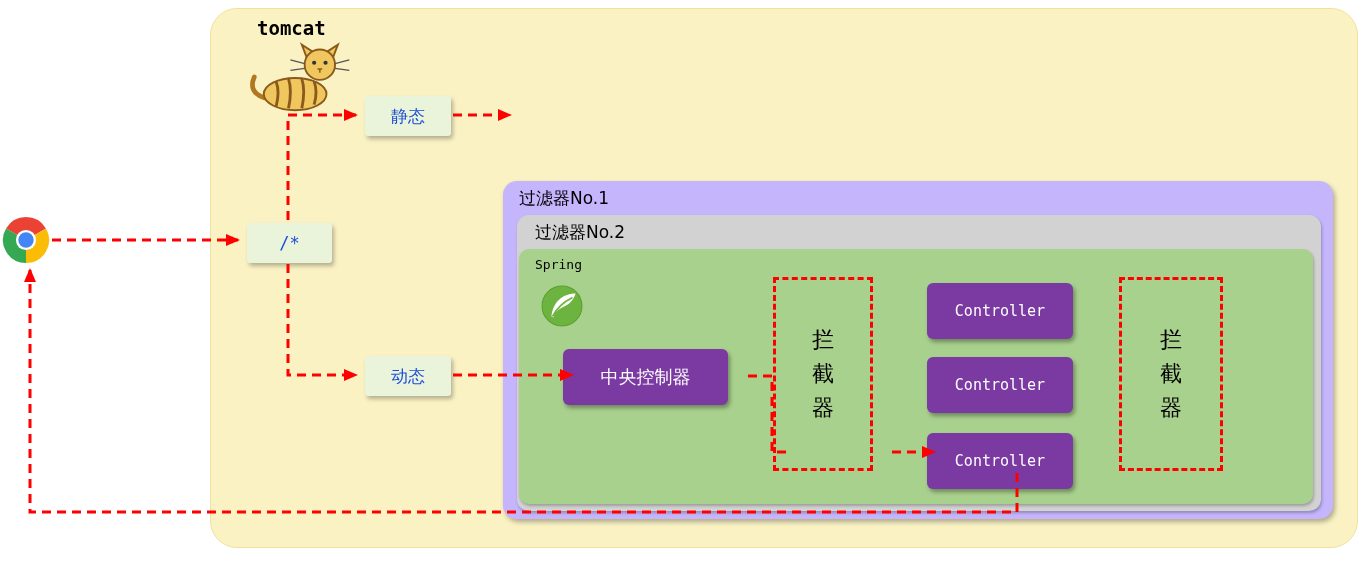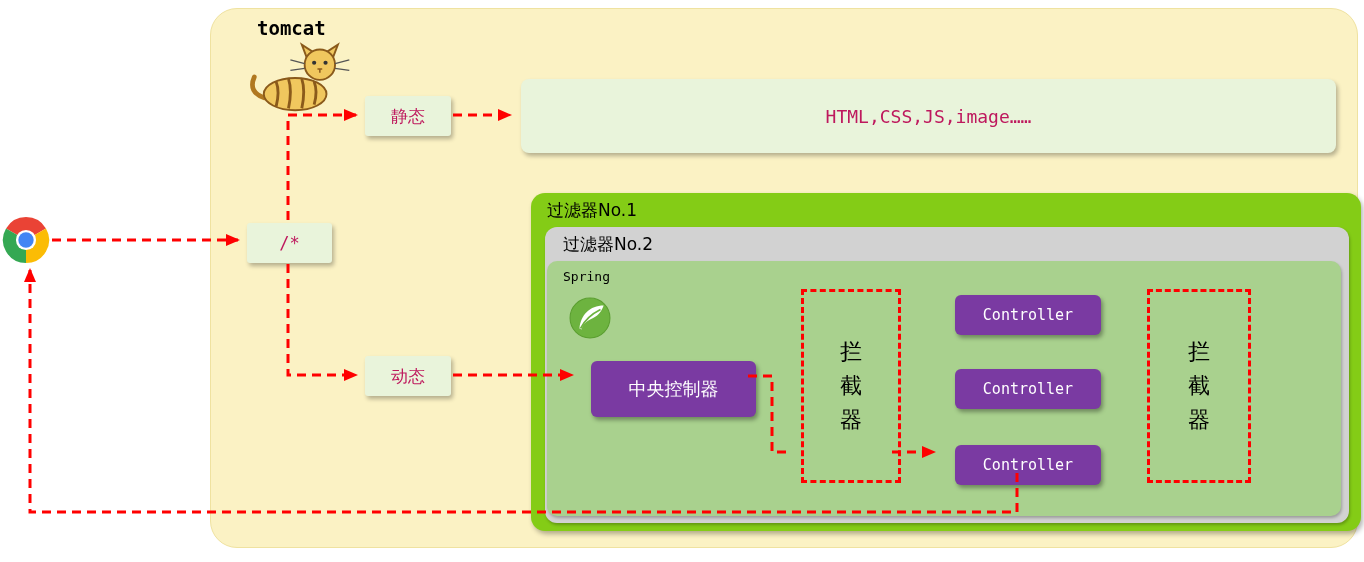--- a/index.html
+++ b/index.html
@@ -11,50 +11,50 @@
   .tomcat-box {
     position: absolute; left: 210px; top: 8px; width: 1148px; height: 540px;
     background: #FBF2C4; border: 1px solid #EFE2A0; border-radius: 27px;
   }
   .tomcat-label { position: absolute; left: 46px; top: 8px; font-family: "DejaVu Sans Mono", monospace; font-weight: 700; font-size: 19px; color: #000; }
   .tomcat-logo { position: absolute; left: 34px; top: 30px; width: 106px; height: 76px; }
 
   .node {
     position: absolute; display: flex; align-items: center; justify-content: center;
     background: #E9F4DB; border-radius: 3px; box-shadow: 2px 3px 4px rgba(0,0,0,0.28);
-    font-size: 17px; color: #be185d;
+    font-size: 17px; color: #1d4ed8;
   }
   .route-box   { left: 36px;  top: 214px; width: 85px;  height: 40px; font-family: "DejaVu Sans Mono", monospace; }
   .static-box  { left: 154px; top: 87px;  width: 86px;  height: 40px; }
   .dynamic-box { left: 154px; top: 347px; width: 86px;  height: 40px; }
   .resources-box { left: 310px; top: 70px; width: 815px; height: 74px; border-radius: 8px; font-family: "DejaVu Sans Mono", monospace; font-size: 18px; }
 
   .filter1 {
-    position: absolute; left: 320px; top: 172px; width: 830px; height: 338px;
-    background: #84cc16; border-radius: 14px; box-shadow: 2px 3px 5px rgba(0,0,0,0.3); margin-top: 12px;
+    position: absolute; left: 292px; top: 172px; width: 830px; height: 338px;
+    background: #c4b5fd; border-radius: 14px; box-shadow: 2px 3px 5px rgba(0,0,0,0.3);
   }
   .filter1-label { position: absolute; left: 16px; top: 6px; font-size: 17px; color: #000; font-family: "DejaVu Sans", sans-serif; }
   .filter2 {
     position: absolute; left: 14px; top: 34px; width: 804px; height: 296px;
     background: #D2D2D2; border-radius: 12px; box-shadow: 1px 2px 3px rgba(0,0,0,0.25);
   }
   .filter2-label { position: absolute; left: 18px; top: 6px; font-size: 17px; color: #000; text-align: center; }
   .spring-box {
     position: absolute; left: 2px; top: 34px; width: 794px; height: 255px;
     background: #A9D18E; border-radius: 10px; box-shadow: 1px 2px 3px rgba(0,0,0,0.25);
   }
   .spring-label { position: absolute; left: 16px; top: 8px; font-family: "DejaVu Sans Mono", monospace; font-size: 13px; color: #000; }
   .spring-leaf { position: absolute; left: 22px; top: 36px; width: 42px; height: 42px; }
 
   .purple {
     position: absolute; display: flex; align-items: center; justify-content: center;
     background: #7A3AA2; color: #fff; border-radius: 6px; box-shadow: 2px 3px 4px rgba(0,0,0,0.35);
   }
   .central { left: 44px; top: 100px; width: 165px; height: 56px; font-size: 18px; }
-  .controller { width: 146px; height: 40px; left: 408px; font-family: "DejaVu Sans Mono", monospace; font-size: 15px; }
+  .controller { width: 146px; height: 56px; left: 408px; font-family: "DejaVu Sans Mono", monospace; font-size: 15px; }
   .c1 { top: 34px; } .c2 { top: 108px; } .c3 { top: 184px; }
 
   .interceptor {
     position: absolute; border: 3px dashed #FF0000; background: transparent;
     display: flex; align-items: center; justify-content: center;
   }
   .i1 { left: 254px; top: 28px; width: 100px; height: 194px; }
   .i2 { left: 600px; top: 28px; width: 104px; height: 194px; }
   .interceptor span {
     display: block; width: 1.15em; font-size: 22px; line-height: 1.55;
@@ -96,21 +96,20 @@
         <circle cx="72" cy="25" r="2.2" fill="#333"></circle>
         <circle cx="84" cy="25" r="2.2" fill="#333"></circle>
         <path d="M75.5 31.5 h5 M78 31.5 v4" stroke="#8A5A1B" stroke-width="1.6"></path>
         <path d="M62 26 l-15 -4 M62 31 l-15 2 M94 26 l15 -4 M94 31 l15 2" stroke="#555" stroke-width="1.4"></path>
       </svg>
     </div>
 
     <div class="node route-box">/*</div>
     <div class="node static-box">静态</div>
     <div class="node dynamic-box">动态</div>
-    <div class="node resources-box">HTML,CSS,JS,image……</div>
 
     <div class="filter1">
       <div class="filter1-label">过滤器No.1</div>
 
       <div class="filter2">
         <div class="filter2-label">过滤器No.2</div>
 
         <div class="spring-box">
           <div class="spring-label">Spring</div>
 

